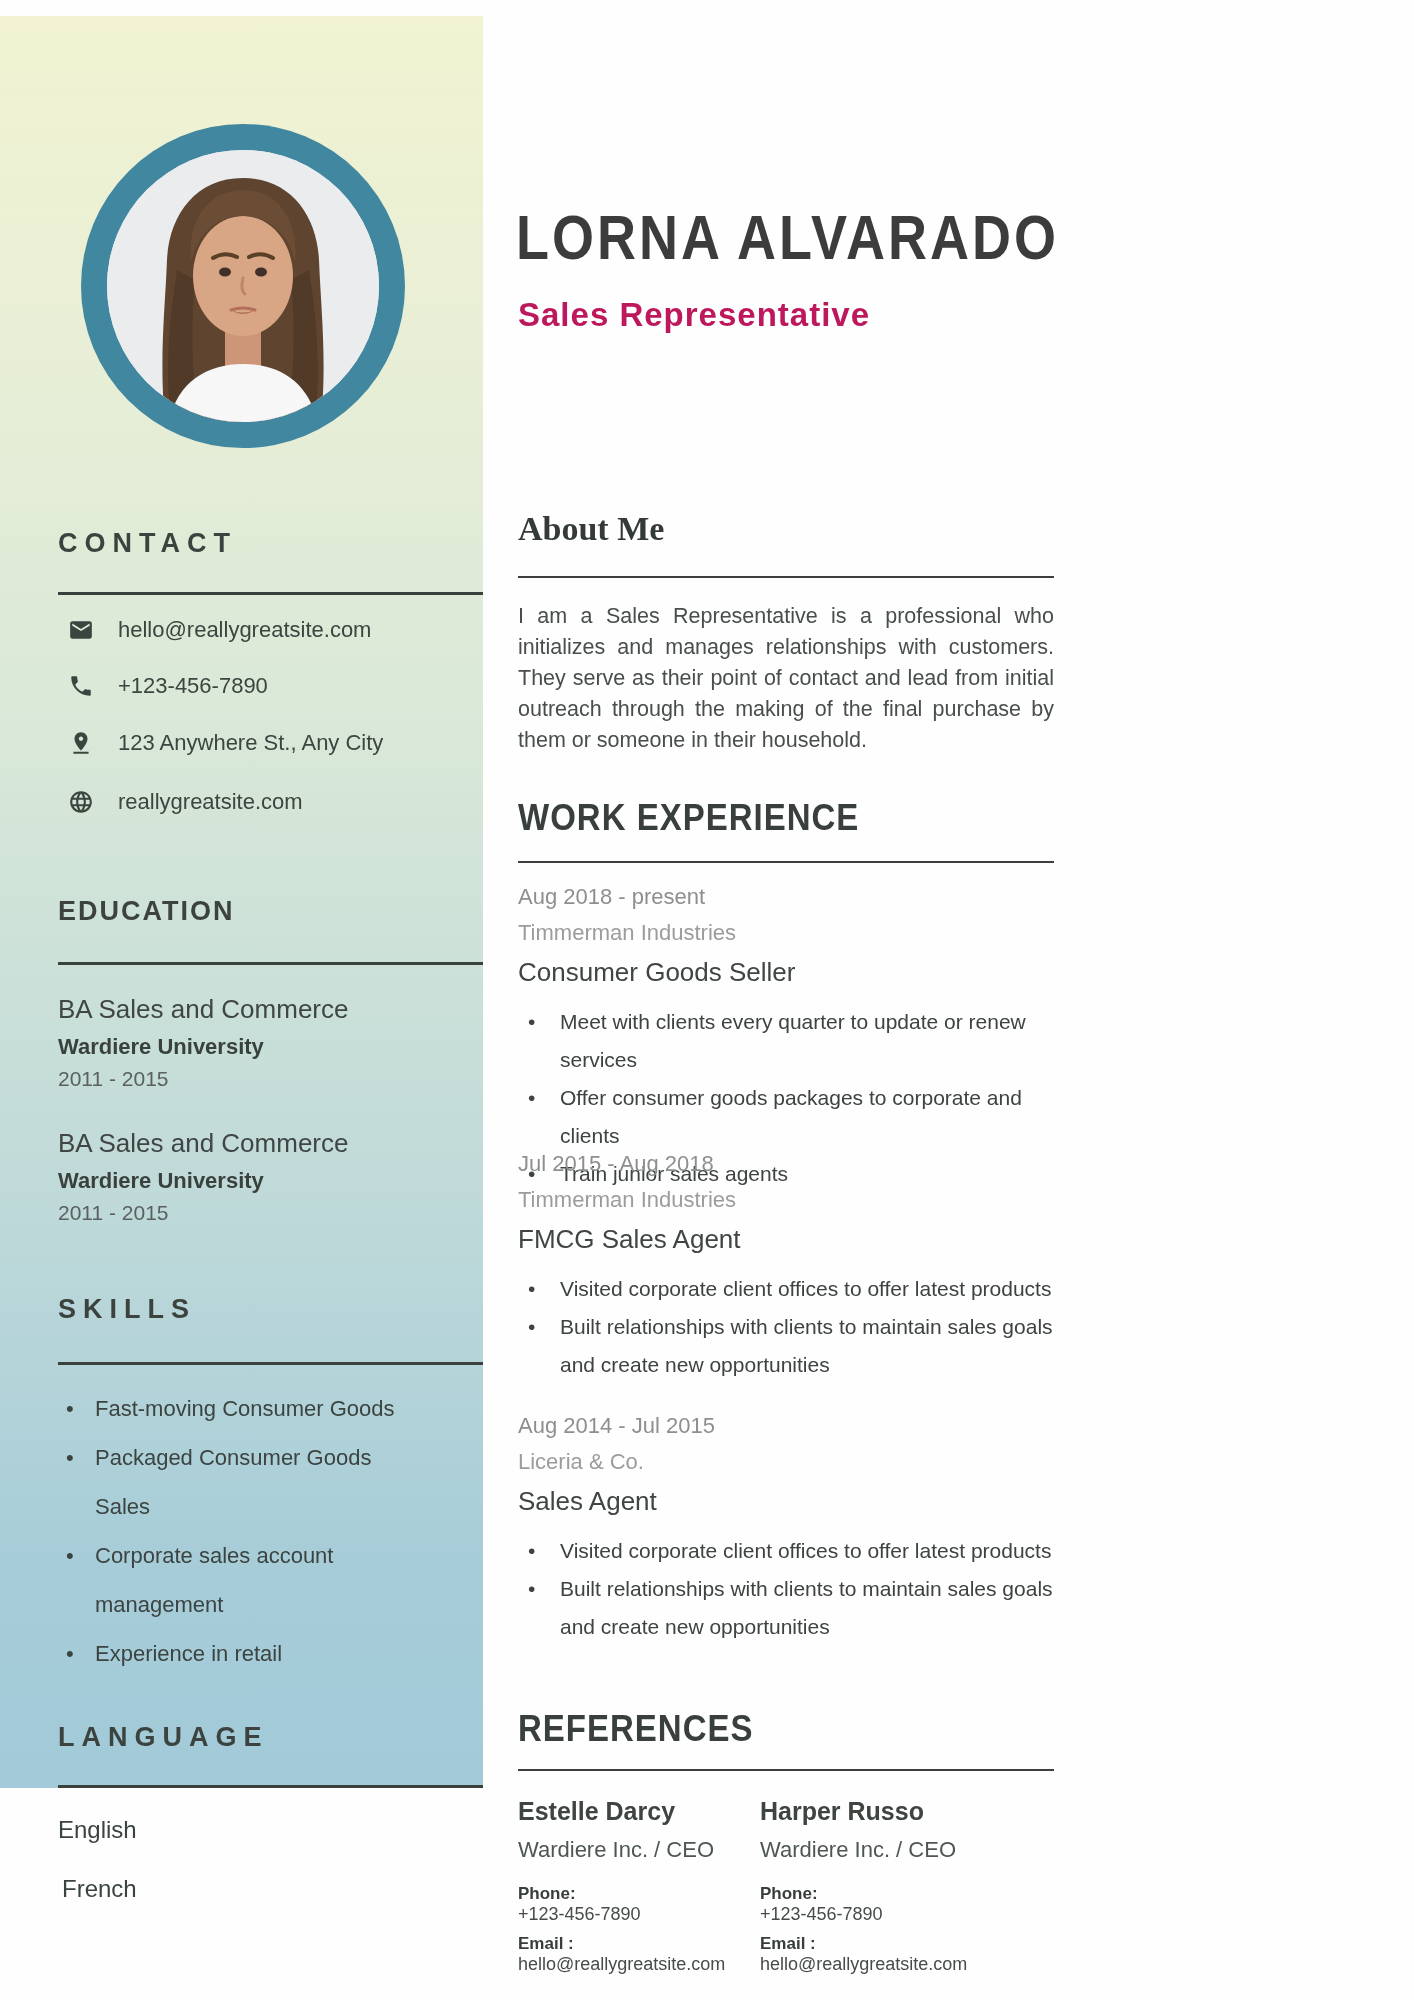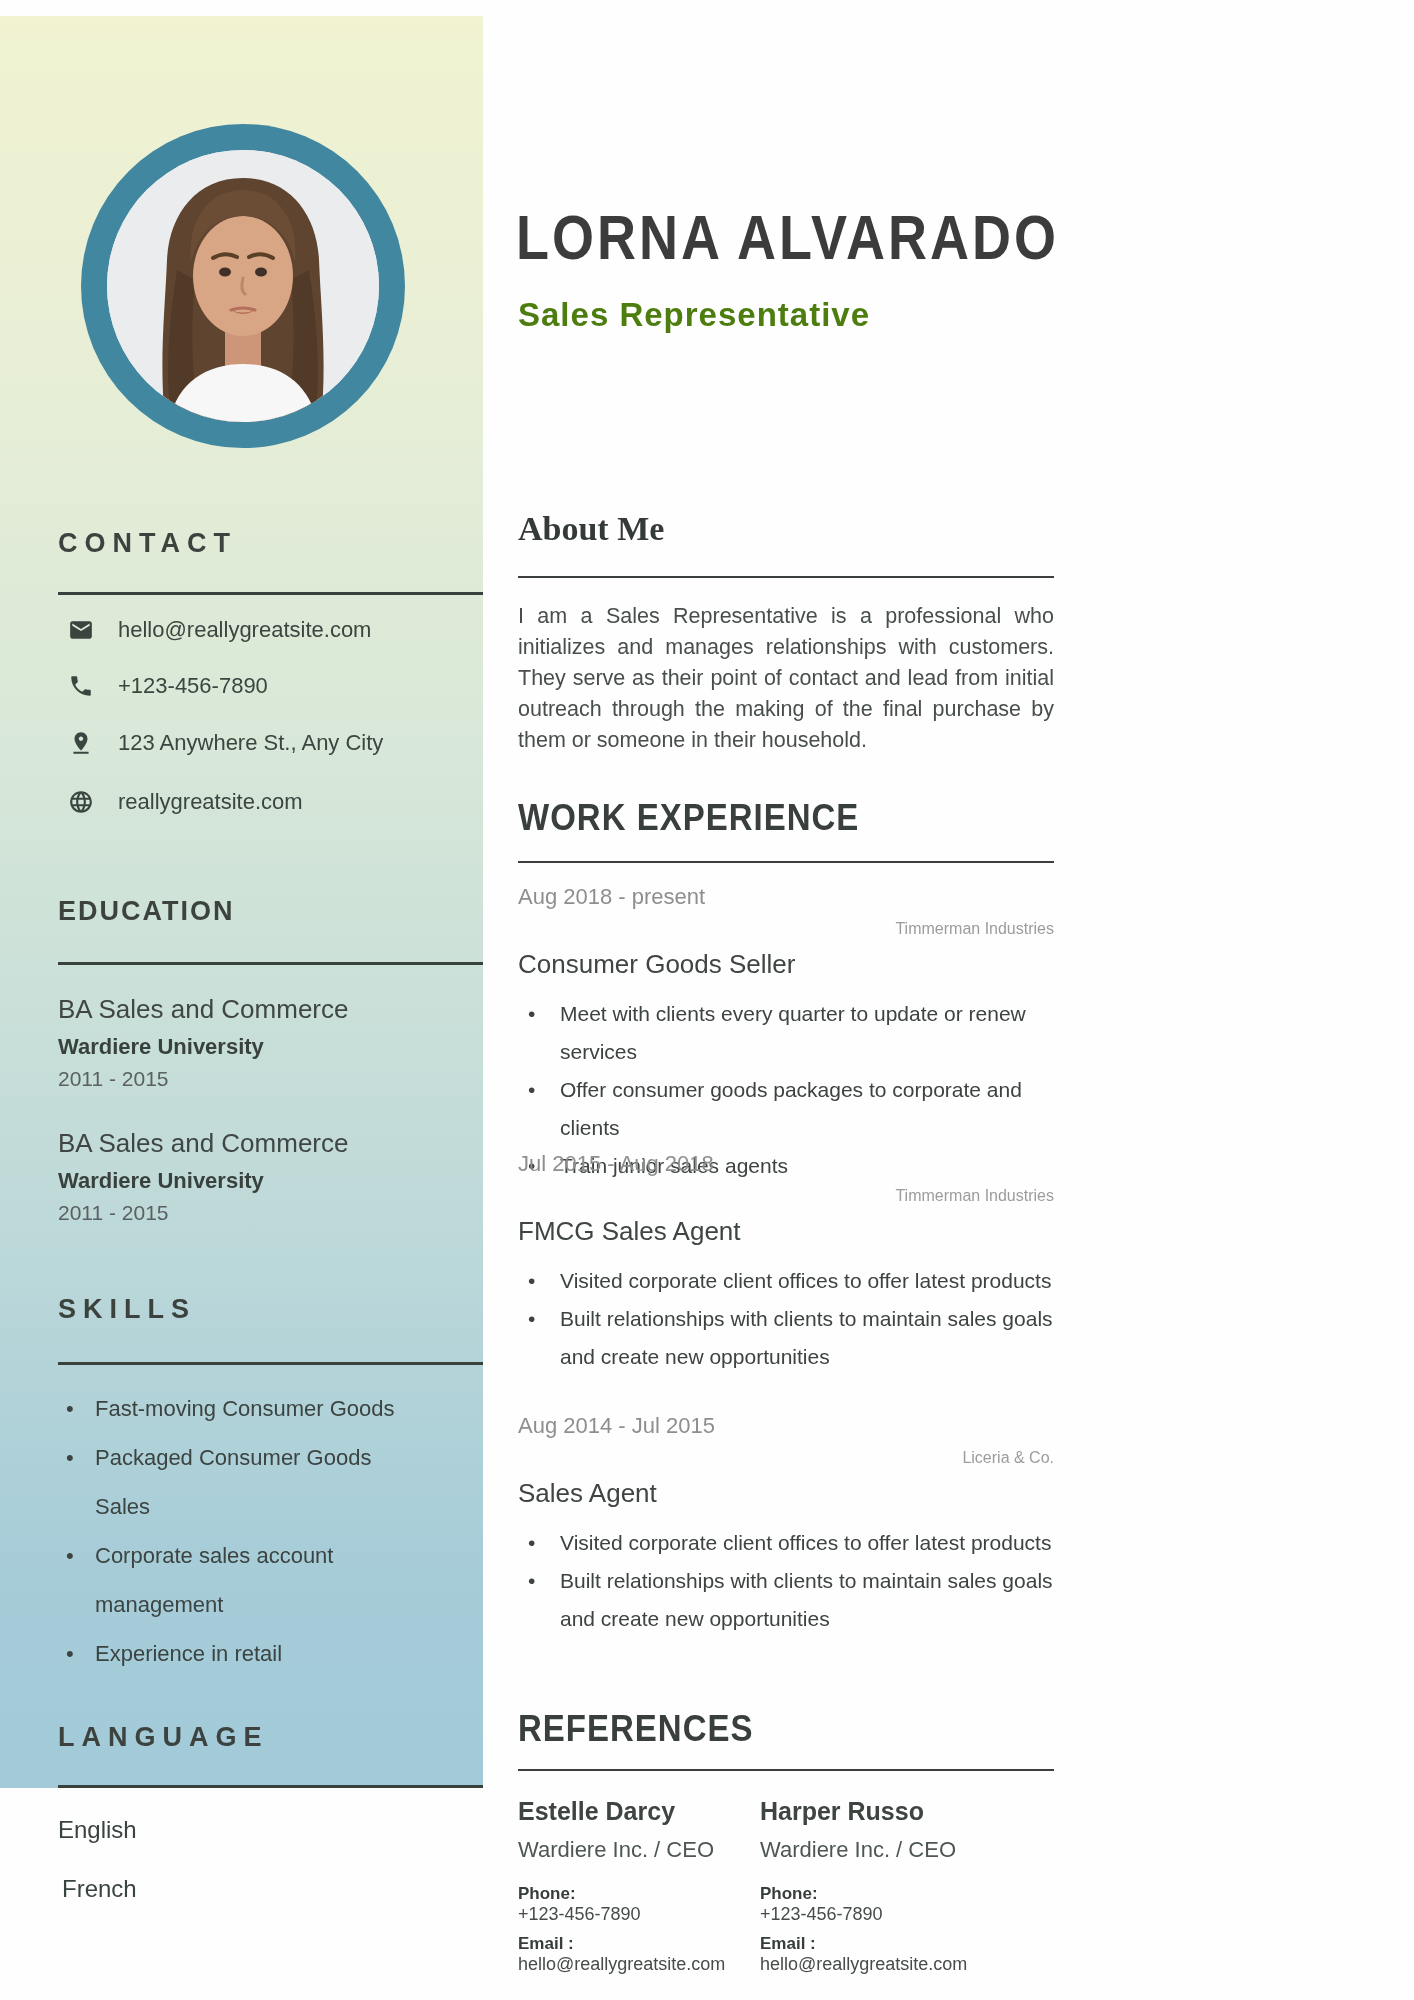--- a/index.html
+++ b/index.html
@@ -61,21 +61,21 @@
 
   
   .main-name {
     position:absolute; left:516px; top:198px; width:560px;
     font-size:54px; line-height:66px; font-weight:700; letter-spacing:3px;
     color:#3c3c3c; white-space:nowrap;
     transform:scaleY(1.18); transform-origin:left top;
   }
   .main-subtitle {
     position:absolute; left:518px; top:296px;
-    font-size:33px; font-weight:700; letter-spacing:1px; color:#4d7c0f;
+    font-size:33px; font-weight:700; letter-spacing:1px; color:#be185d;
   }
   .serif-heading {
     position:absolute; left:518px; top:510px;
     font-family:"Liberation Serif", serif;
     font-size:34px; font-weight:700; color:#343a38;
   }
   .caps-heading {
     position:absolute; left:518px;
     font-size:33px; font-weight:700; letter-spacing:1px; color:#393f3c;
     transform:scaleY(1.12); transform-origin:left top;
@@ -83,21 +83,21 @@
   .main-rule {
     position:absolute; left:518px; width:536px; height:2px; background:#3b403d;
   }
   .about-text {
     position:absolute; left:518px; top:601px; width:536px;
     font-size:21.5px; line-height:31px; color:#474e4c; text-align:justify;
   }
 
   .job { position:absolute; left:518px; width:536px; }
   .job-dates   { font-size:22px; color:#8c8f8c; margin-bottom:10px; }
-  .job-company { font-size:16px; color:#9a9d9a; margin-bottom:11px;text-align:right; }
+  .job-company { font-size:22px; color:#9a9d9a; margin-bottom:11px; }
   .job-title   { font-size:26px; color:#3e4542; margin-bottom:15px; }
   .job-bullets { list-style:none; }
   .job-bullets li {
     position:relative; padding-left:42px;
     font-size:21px; line-height:38px; color:#3d4341;
   }
   .job-bullets li::before { content:"•"; position:absolute; left:10px; }
 
   .refs { position:absolute; left:518px; top:1797px; width:536px; display:flex; }
   .ref-col { width:242px; }

